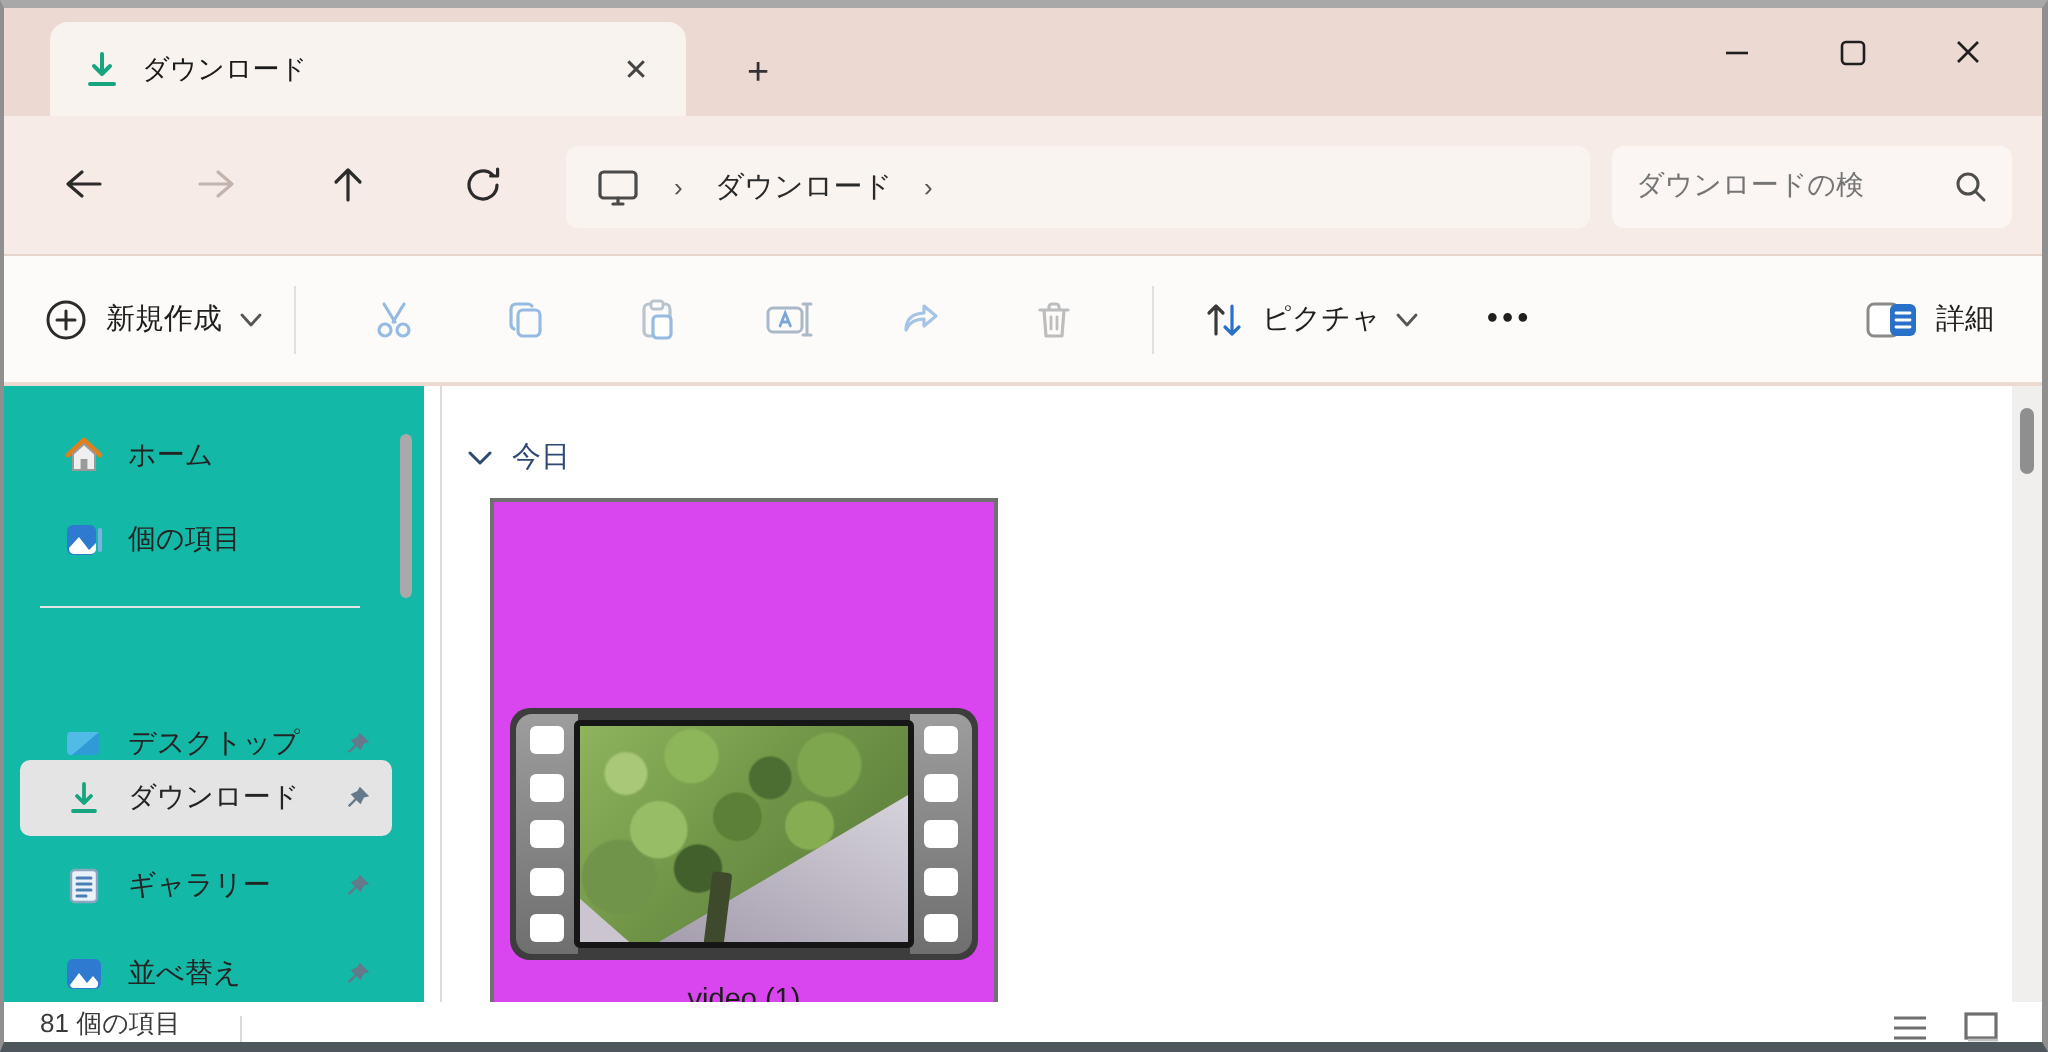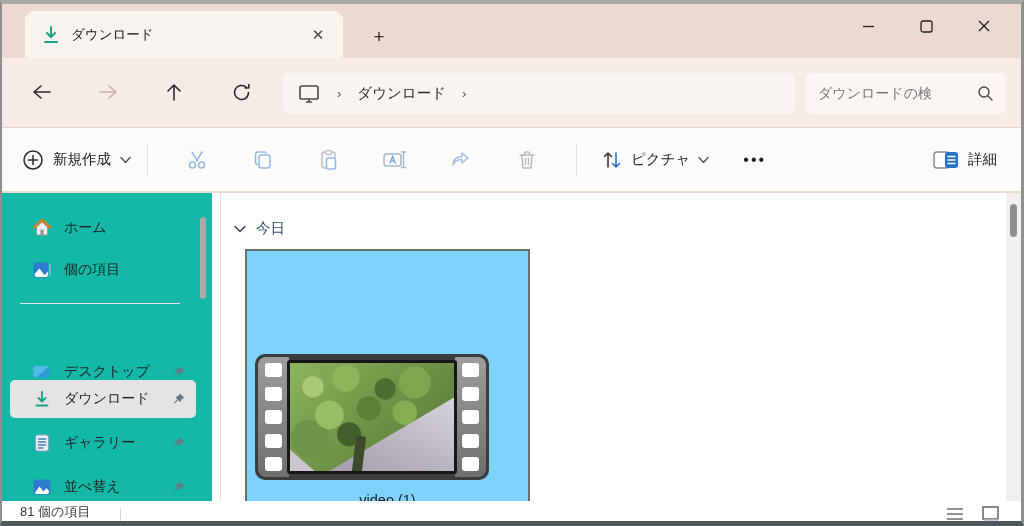--- a/index.html
+++ b/index.html
@@ -51,21 +51,21 @@
   .sb-ico { width:20px; height:20px; margin:0 12px 0 14px; flex:none; }
   .sb-label { font-size:14px; color:#242424; flex:1; white-space:nowrap; overflow:hidden; }
   .sb-pin { width:15px; height:15px; flex:none; margin-right:2px; }
   .sb-divider { position:absolute; left:18px; top:110px; width:160px; height:1px; background:#e4e4e4; }
   .sb-scroll { position:absolute; left:198px; top:24px; width:6px; height:82px; background:#a9a9a9; border-radius:3px; }
   .main-divider { position:absolute; left:218px; top:0; width:1px; height:100%; background:#dcdcdc; }
 
   .main { position:absolute; left:219px; top:0; right:15px; height:100%; background:#fff;margin-top:13px; }
   .group-hdr { position:absolute; left:13px; top:13px; display:flex; align-items:center; gap:10px;
     font-size:14.5px; color:#2e4a72; }
-  .tile { position:absolute; left:24px; top:43px; width:285px; height:266px; background:#7dd3fc; border:2px solid #6f6f6f; }
+  .tile { position:absolute; left:24px; top:43px; width:254px; height:266px; background:#d946ef; border:2px solid #6f6f6f; }
   .film { position:absolute; left:8px; top:103px; width:234px; height:126px; background:#3d3d3d; border-radius:10px;
     padding:4px 0; }
   .film-strip { position:absolute; top:3px; bottom:3px; width:31px; display:flex; flex-direction:column;
     justify-content:space-between; padding:6px 0; align-items:center; }
   .film-strip.l { left:3px; background:linear-gradient(#9d9d9d,#6f6f6f); border-radius:8px 0 0 8px; }
   .film-strip.r { right:3px; background:linear-gradient(#9d9d9d,#6f6f6f); border-radius:0 8px 8px 0; }
   .hole { width:17px; height:14px; background:#fff; border-radius:3px; }
   .film-img { position:absolute; left:32px; right:32px; top:6px; bottom:6px; border:3px solid #161616;
     border-radius:3px; overflow:hidden;
     background:

